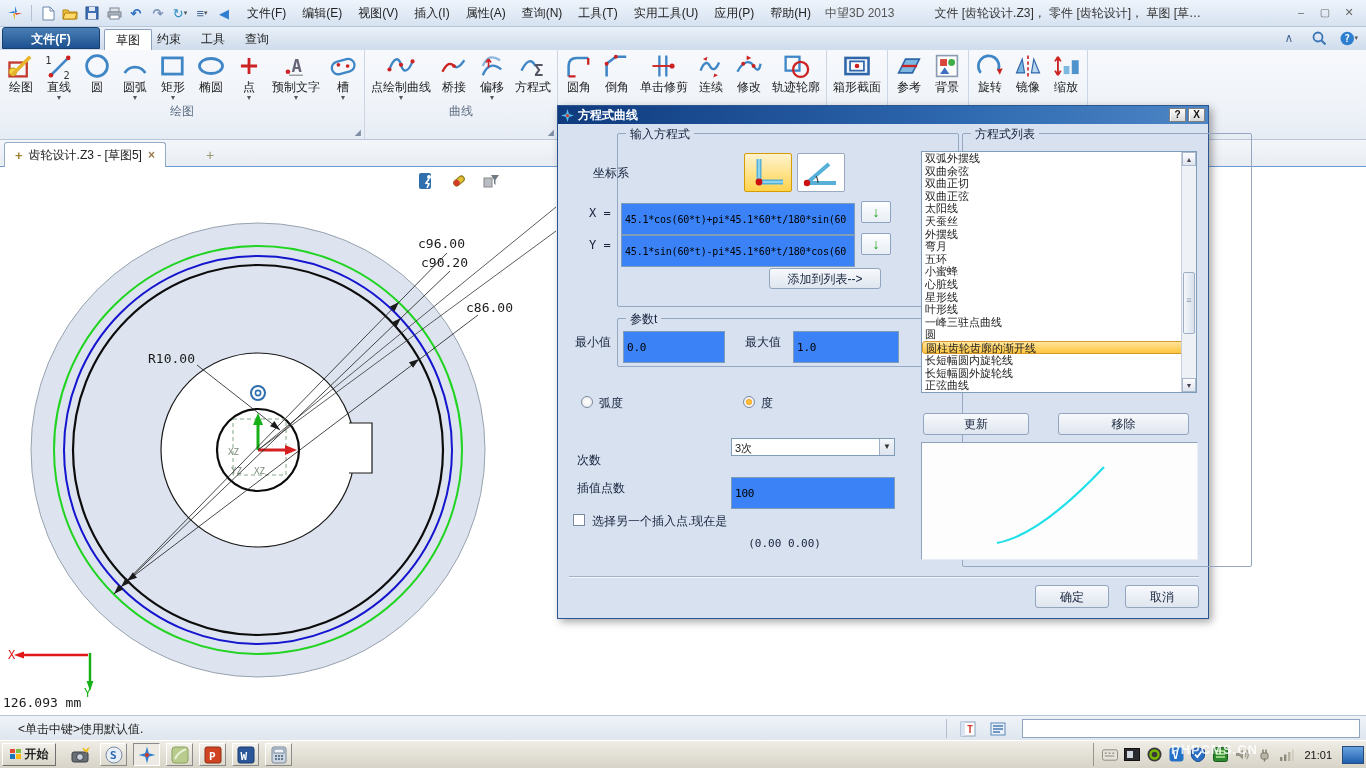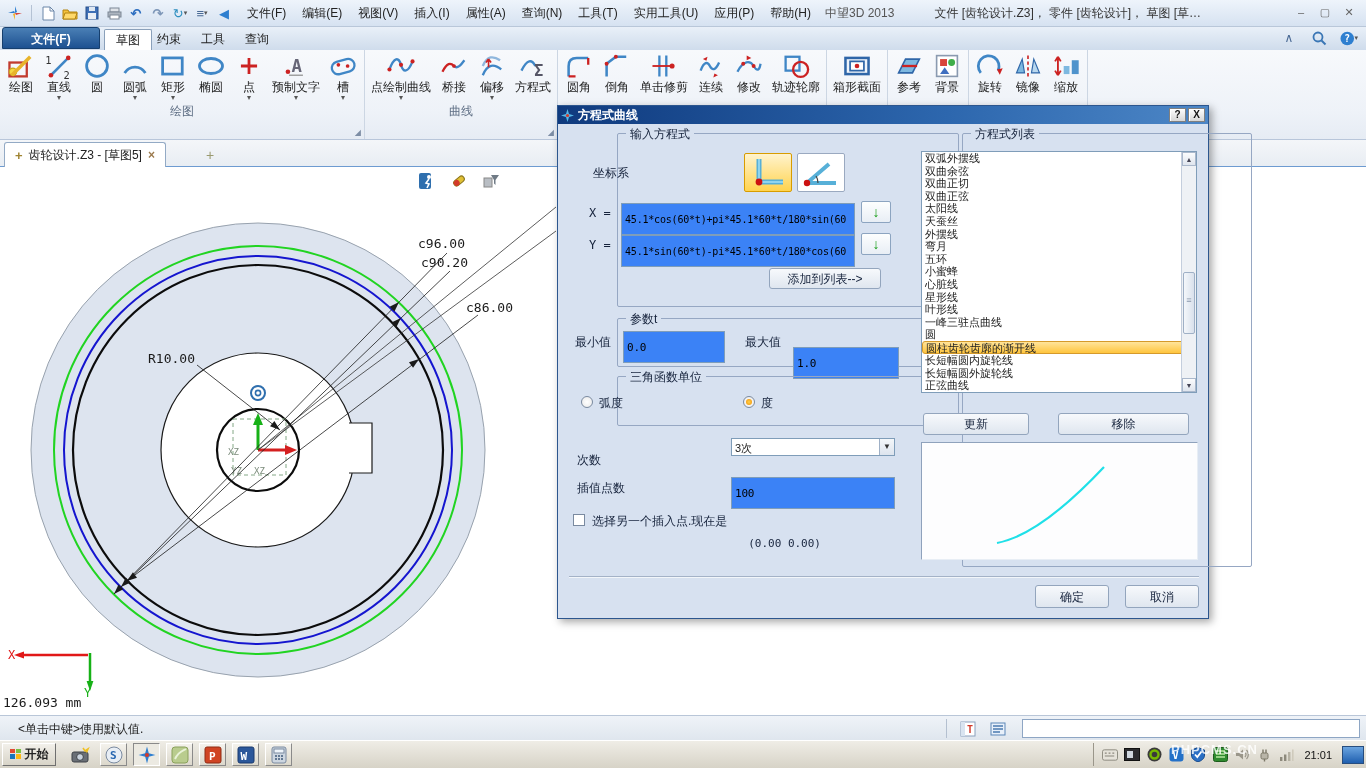--- a/index.html
+++ b/index.html
@@ -605,25 +605,22 @@
     <input class="dfield" style="left: 60px; top: 111px; width: 234px;" value="45.1*sin(60*t)-pi*45.1*60*t/180*cos(60">
     <div class="arrowbtn" style="left:300px; top:109px;">↓</div>
     <div class="dbtn" style="left:208px; top:144px; width:112px; height:21px;">添加到列表--&gt;</div>
 
     <div class="gbox" style="left:8px; top:194px; width:342px; height:49px;">
       <span class="legend">参数t</span>
     </div>
     <span class="dlabel" style="left:14px; top:210px;">最小值</span>
     <input class="dfield" style="left: 62px; top: 207px; width: 102px; font-size: 11px;" value="0.0">
     <span class="dlabel" style="left:184px; top:210px;">最大值</span>
-    <input class="dfield" style="left: 232px; top: 223px; width: 106px; font-size: 11px;" value="1.0">
-
-    <div class="gbox" style="left:8px; top:252px; width:342px; height:50px;">
-      <span class="legend">三角函数单位</span>
-    </div>
+    <input class="dfield" style="left: 232px; top: 207px; width: 106px; font-size: 11px;" value="1.0">
+
     <span class="radio" style="left:20px; top:272px;"></span>
     <span class="dlabel" style="left:38px; top:271px;">弧度</span>
     <span class="radio on" style="left:182px; top:272px;"></span>
     <span class="dlabel" style="left:200px; top:271px;">度</span>
 
     <span class="dlabel" style="left:16px; top:328px;">次数</span>
     <div class="combo" style="left:170px; top:314px; width:164px;">
       <span class="val">3次</span>
       <span class="cdd">▼</span>
     </div>

